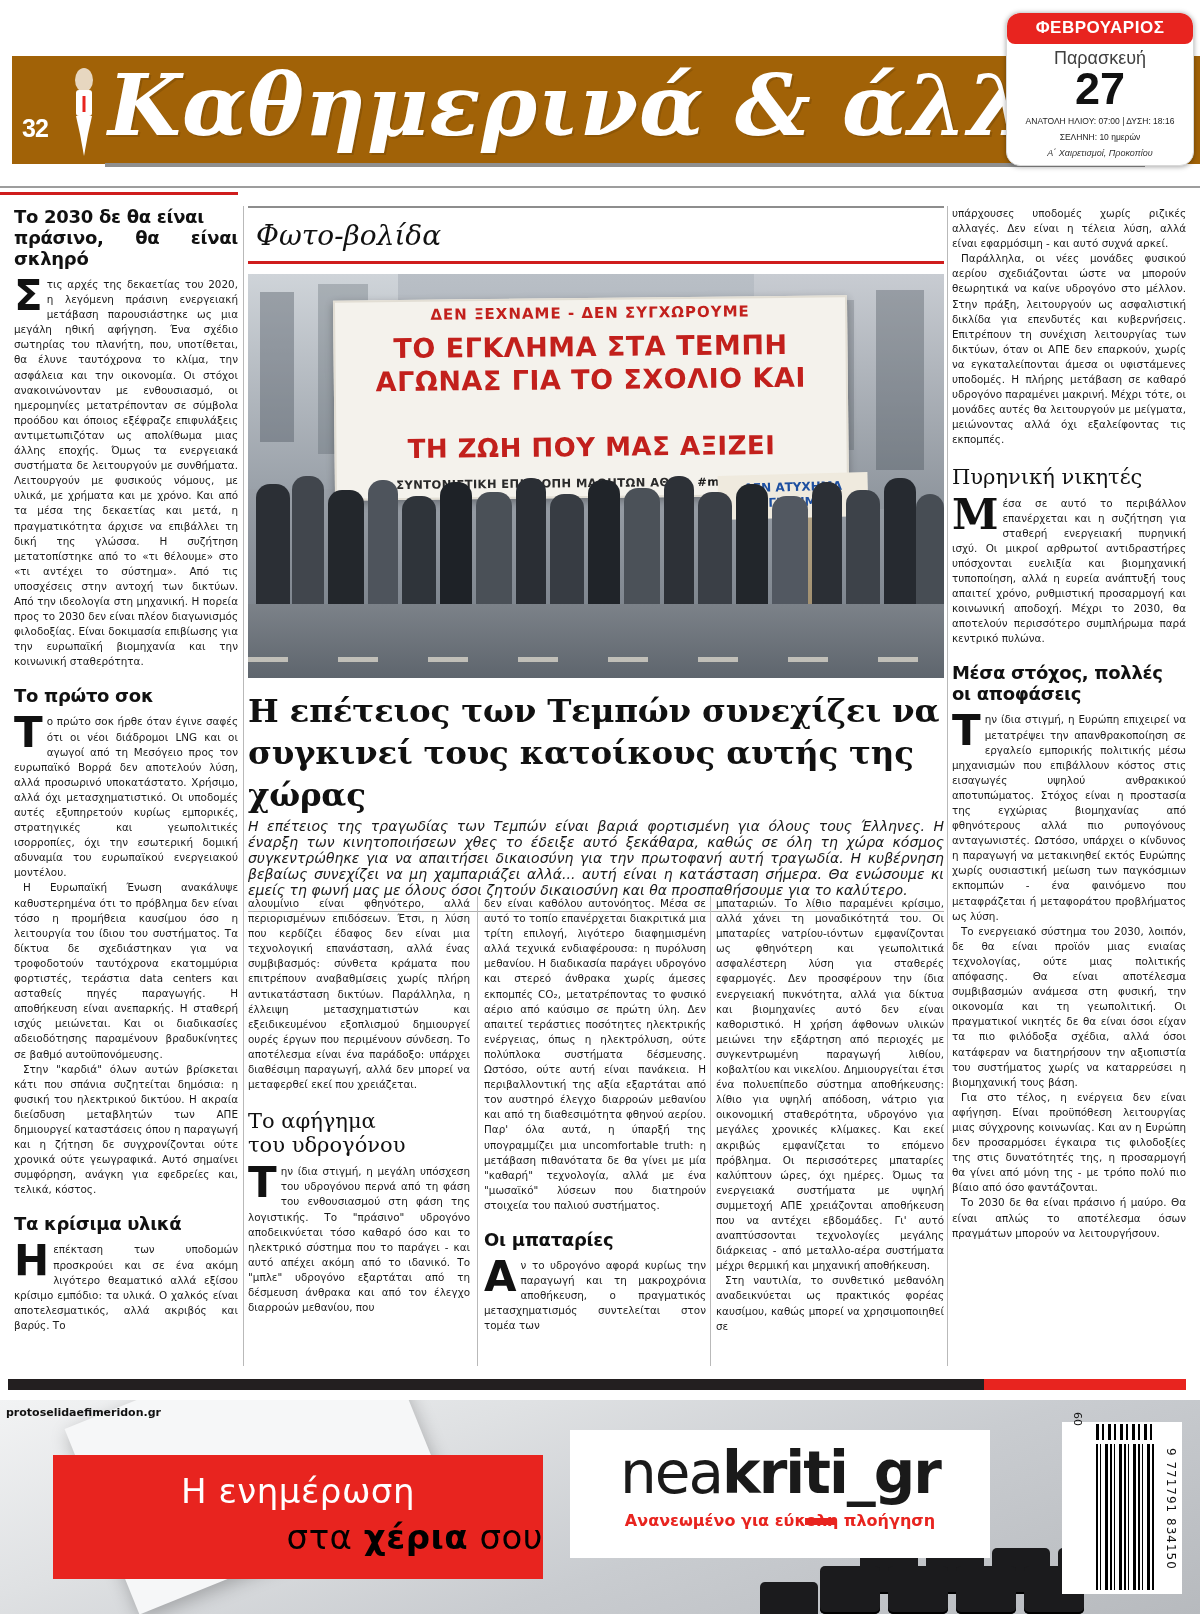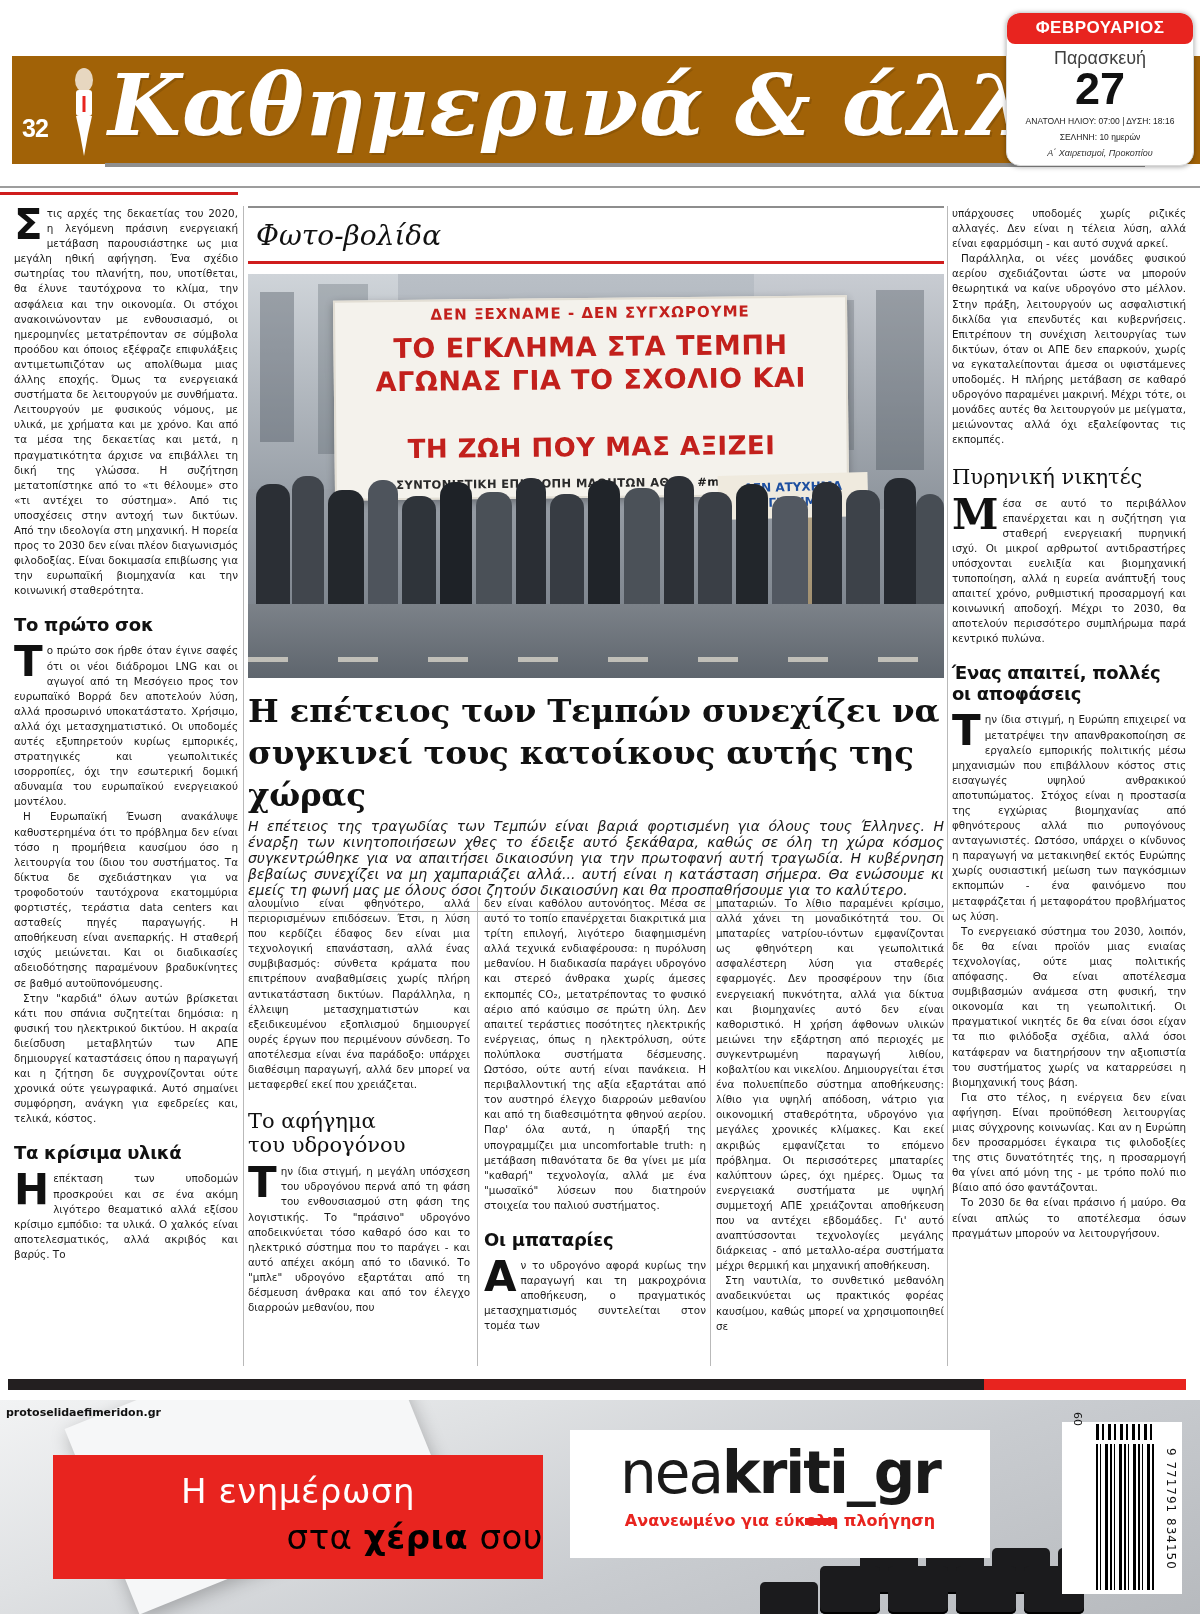--- a/index.html
+++ b/index.html
@@ -269,20 +269,24 @@
     <div class="datebox-sun">ΑΝΑΤΟΛΗ ΗΛΙΟΥ: 07:00 | ΔΥΣΗ: 18:16</div>
     <div class="datebox-sun">ΣΕΛΗΝΗ: 10 ημερών</div>
     <div class="datebox-names">Α΄ Χαιρετισμοί, Προκοπίου</div>
     <div class="datebox-names">Δεκαπολίτου, Γελασίου μ</div>
   </div>
 
   <div class="rule-top-thin"></div>
   <div class="rule-under-red"></div>
 
   <div class="col col-text" id="col1">
+    <div class="sec-head">
+      <span>Το 2030 δε θα είναι</span><br>
+      <span>πράσινο, θα είναι σκληρό</span>
+    </div>
     <p class="noind"><span class="dropcap">Σ</span><span>τις αρχές της δεκαετίας του 2020, η λεγόμενη πράσινη ενεργειακή μετάβαση παρουσιάστηκε ως μια μεγάλη ηθική αφήγηση. Ένα σχέδιο σωτηρίας του πλανήτη, που, υποτίθεται, θα έλυνε ταυτόχρονα το κλίμα, την ασφάλεια και την οικονομία. Οι στόχοι ανακοινώνονταν με ενθουσιασμό, οι ημερομηνίες μετατρέπονταν σε σύμβολα προόδου και όποιος εξέφραζε επιφυλάξεις αντιμετωπιζόταν ως απολίθωμα μιας άλλης εποχής. Όμως τα ενεργειακά συστήματα δε λειτουργούν με συνθήματα. Λειτουργούν με φυσικούς νόμους, με υλικά, με χρήματα και με χρόνο. Και από τα μέσα της δεκαετίας και μετά, η πραγματικότητα άρχισε να επιβάλλει τη δική της γλώσσα. Η συζήτηση μετατοπίστηκε από το «τι θέλουμε» στο «τι αντέχει το σύστημα». Από τις υποσχέσεις στην αντοχή των δικτύων. Από την ιδεολογία στη μηχανική. Η πορεία προς το 2030 δεν είναι πλέον διαγωνισμός φιλοδοξίας. Είναι δοκιμασία επιβίωσης για την ευρωπαϊκή βιομηχανία και την κοινωνική σταθερότητα.</span></p>
     <div class="sec-head" style="margin-top:16px">Το πρώτο σοκ</div>
     <p class="noind"><span class="dropcap">Τ</span><span>ο πρώτο σοκ ήρθε όταν έγινε σαφές ότι οι νέοι διάδρομοι LNG και οι αγωγοί από τη Μεσόγειο προς τον ευρωπαϊκό Βορρά δεν αποτελούν λύση, αλλά προσωρινό υποκατάστατο. Χρήσιμο, αλλά όχι μετασχηματιστικό. Οι υποδομές αυτές εξυπηρετούν κυρίως εμπορικές, στρατηγικές και γεωπολιτικές ισορροπίες, όχι την εσωτερική δομική αδυναμία του ευρωπαϊκού ενεργειακού μοντέλου.</span></p>
     <p><span>Η Ευρωπαϊκή Ένωση ανακάλυψε καθυστερημένα ότι το πρόβλημα δεν είναι τόσο η προμήθεια καυσίμου όσο η λειτουργία του ίδιου του συστήματος. Τα δίκτυα δε σχεδιάστηκαν για να τροφοδοτούν ταυτόχρονα εκατομμύρια φορτιστές, τεράστια data centers και ασταθείς πηγές παραγωγής. Η αποθήκευση είναι ανεπαρκής. Η σταθερή ισχύς μειώνεται. Και οι διαδικασίες αδειοδότησης παραμένουν βραδυκίνητες σε βαθμό αυτοϋπονόμευσης.</span></p>
     <p><span>Στην "καρδιά" όλων αυτών βρίσκεται κάτι που σπάνια συζητείται δημόσια: η φυσική του ηλεκτρικού δικτύου. Η ακραία διείσδυση μεταβλητών των ΑΠΕ δημιουργεί καταστάσεις όπου η παραγωγή και η ζήτηση δε συγχρονίζονται ούτε χρονικά ούτε γεωγραφικά. Αυτό σημαίνει συμφόρηση, ανάγκη για εφεδρείες και, τελικά, κόστος.</span></p>
     <div class="sec-head" style="margin-top:16px">Τα κρίσιμα υλικά</div>
     <p class="noind"><span class="dropcap">Η</span><span>επέκταση των υποδομών προσκρούει και σε ένα ακόμη λιγότερο θεαματικό αλλά εξίσου κρίσιμο εμπόδιο: τα υλικά. Ο χαλκός είναι αποτελεσματικός, αλλά ακριβός και βαρύς. Το</span></p>
   </div>
 
   <div class="vrule" style="left:243px;top:206px;height:1160px;"></div>
@@ -375,21 +379,21 @@
   </div>
 
   <div class="vrule" style="left:947px;top:206px;height:1160px;"></div>
 
   <div class="col col-text" id="col5">
     <p class="noind"><span>υπάρχουσες υποδομές χωρίς ριζικές αλλαγές. Δεν είναι η τέλεια λύση, αλλά είναι εφαρμόσιμη - και αυτό συχνά αρκεί.</span></p>
     <p><span>Παράλληλα, οι νέες μονάδες φυσικού αερίου σχεδιάζονται ώστε να μπορούν θεωρητικά να καίνε υδρογόνο στο μέλλον. Στην πράξη, λειτουργούν ως ασφαλιστική δικλίδα για επενδυτές και κυβερνήσεις. Επιτρέπουν τη συνέχιση λειτουργίας των δικτύων, όταν οι ΑΠΕ δεν επαρκούν, χωρίς να εγκαταλείπονται άμεσα οι υφιστάμενες υποδομές. Η πλήρης μετάβαση σε καθαρό υδρογόνο παραμένει μακρινή. Μέχρι τότε, οι μονάδες αυτές θα λειτουργούν με μείγματα, μειώνοντας αλλά όχι εξαλείφοντας τις εκπομπές.</span></p>
     <div class="sec-head-serif" style="margin-top:17px">Πυρηνική νικητές</div>
     <p class="noind"><span class="dropcap-serif">Μ</span><span>έσα σε αυτό το περιβάλλον επανέρχεται και η συζήτηση για σταθερή ενεργειακή πυρηνική ισχύ. Οι μικροί αρθρωτοί αντιδραστήρες υπόσχονται ευελιξία και βιομηχανική τυποποίηση, αλλά η ευρεία ανάπτυξή τους απαιτεί χρόνο, ρυθμιστική προσαρμογή και κοινωνική αποδοχή. Μέχρι το 2030, θα αποτελούν περισσότερο συμπλήρωμα παρά κεντρικό πυλώνα.</span></p>
     <div class="sec-head" style="margin-top:16px">
-      <span>Ένας απαιτεί, πολλές</span><br>
+      <span>Μέσα στόχος, πολλές</span><br>
       <span>οι αποφάσεις</span>
     </div>
     <p class="noind"><span class="dropcap">Τ</span><span>ην ίδια στιγμή, η Ευρώπη επιχειρεί να μετατρέψει την απανθρακοποίηση σε εργαλείο εμπορικής πολιτικής μέσω μηχανισμών που επιβάλλουν κόστος στις εισαγωγές υψηλού ανθρακικού αποτυπώματος. Στόχος είναι η προστασία της εγχώριας βιομηχανίας από φθηνότερους αλλά πιο ρυπογόνους ανταγωνιστές. Ωστόσο, υπάρχει ο κίνδυνος η παραγωγή να μετακινηθεί εκτός Ευρώπης χωρίς ουσιαστική μείωση των παγκόσμιων εκπομπών - ένα φαινόμενο που μεταφράζεται ή μεταφοράτου προβλήματος ως λύση.</span></p>
     <p><span>Το ενεργειακό σύστημα του 2030, λοιπόν, δε θα είναι προϊόν μιας ενιαίας τεχνολογίας, ούτε μιας πολιτικής απόφασης. Θα είναι αποτέλεσμα συμβιβασμών ανάμεσα στη φυσική, την οικονομία και τη γεωπολιτική. Οι πραγματικοί νικητές δε θα είναι όσοι είχαν τα πιο φιλόδοξα σχέδια, αλλά όσοι κατάφεραν να διατηρήσουν την αξιοπιστία του συστήματος χωρίς να καταρρεύσει η βιομηχανική τους βάση.</span></p>
     <p><span>Για στο τέλος, η ενέργεια δεν είναι αφήγηση. Είναι προϋπόθεση λειτουργίας μιας σύγχρονης κοινωνίας. Και αν η Ευρώπη δεν προσαρμόσει έγκαιρα τις φιλοδοξίες της στις δυνατότητές της, η προσαρμογή θα γίνει από μόνη της - με τρόπο πολύ πιο βίαιο από όσο φαντάζονται.</span></p>
     <p><span>Το 2030 δε θα είναι πράσινο ή μαύρο. Θα είναι απλώς το αποτέλεσμα όσων πραγμάτων μπορούν να λειτουργήσουν.</span></p>
   </div>
 
   <div class="bar-black"></div>
   <div class="bar-red"></div>

